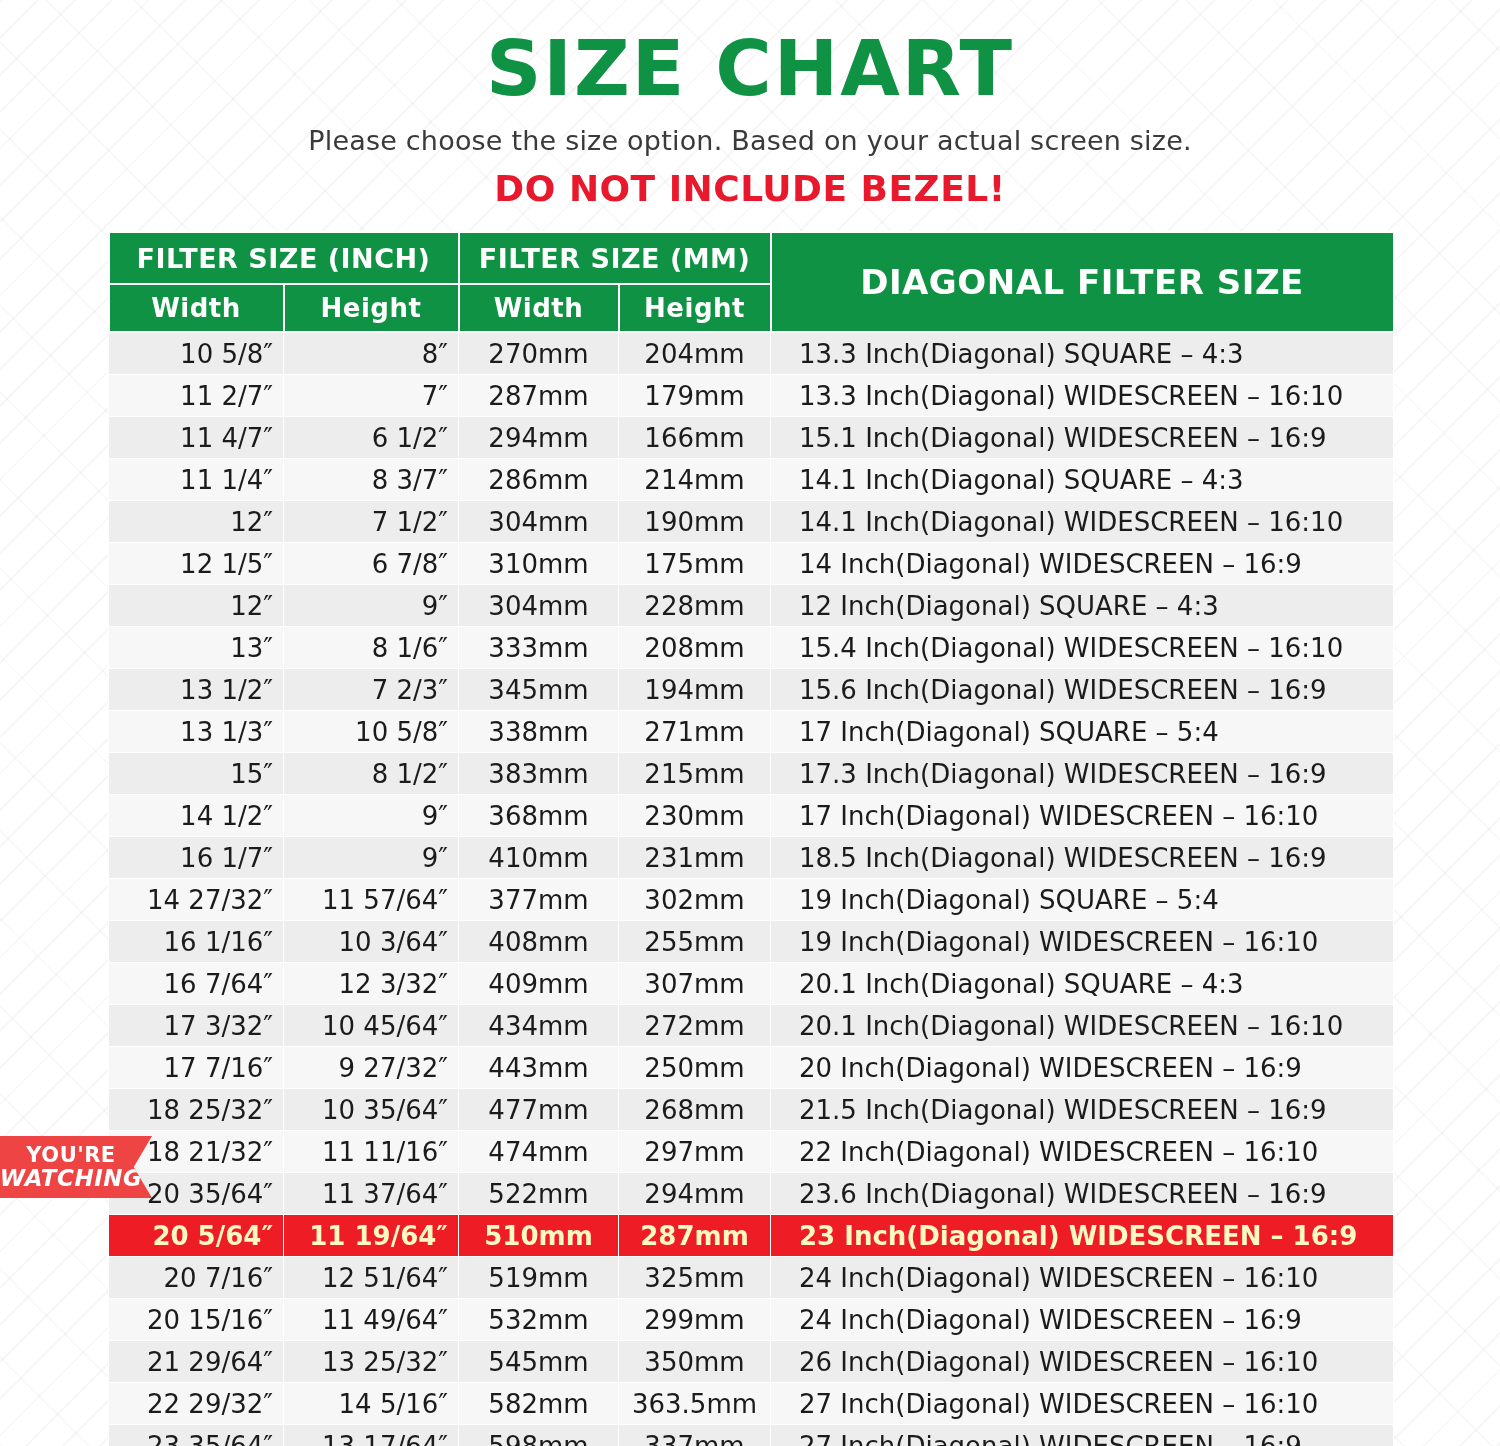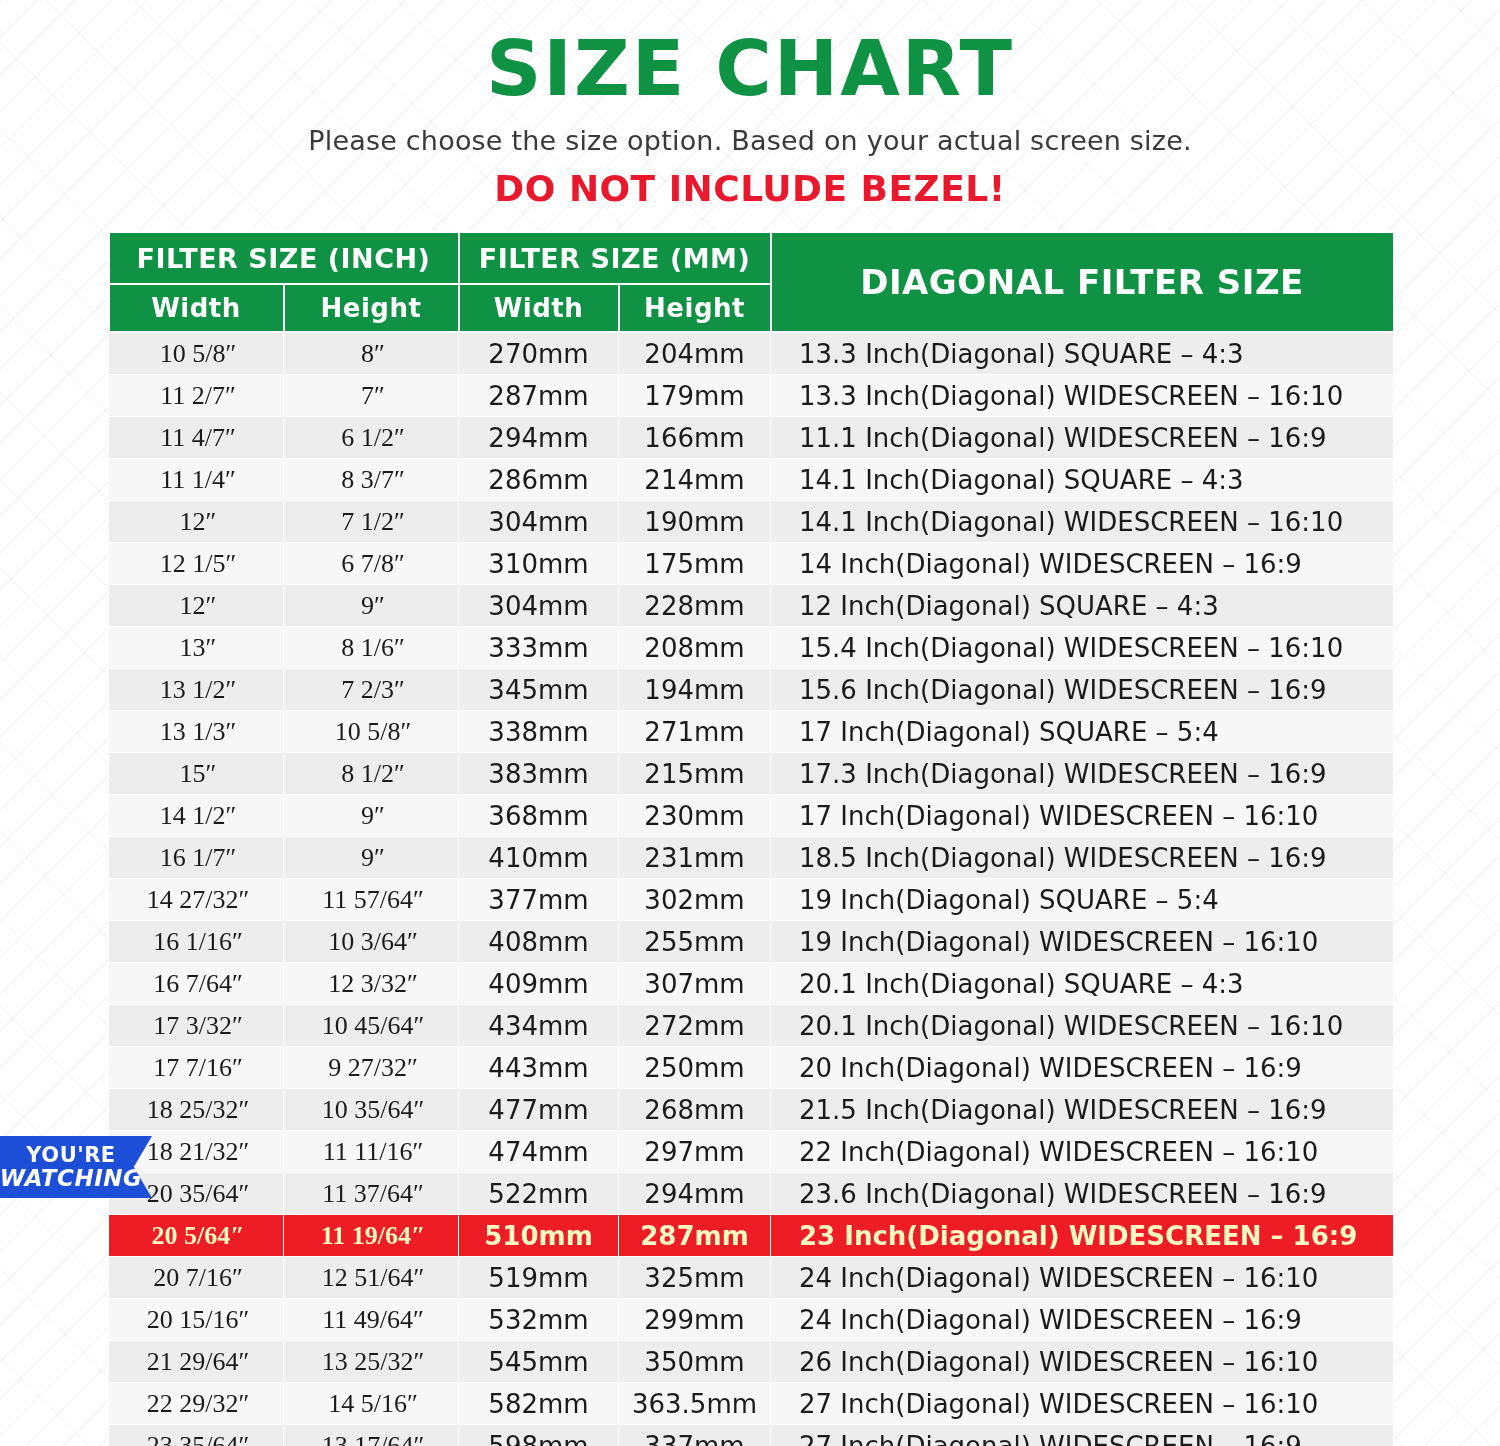--- a/index.html
+++ b/index.html
@@ -101,23 +101,22 @@
     color: #1b1b1b;
     height: 41px;
     padding: 0 10px;
     background: #ededed;
     white-space: nowrap;
   }
   tbody tr.alt td {
     background: #f7f7f7;
   }
   td.num {
-    text-align: center;
+    text-align: right;
     padding-left: 14px;
-    font-family: Liberation Serif, serif;
   }
   td.center {
     text-align: center;
   }
   td.diag {
     text-align: left;
     padding-left: 28px;
   }
 
   tbody tr.highlight td {
@@ -126,21 +125,21 @@
     font-weight: bold;
   }
 
   
   .ribbon {
     position: absolute;
     left: 0px;
     top: 1136px;
     width: 152px;
     height: 62px;
-    background: #1d4ed8;
+    background: #ef4444;
     color: #ffffff;
     z-index: 5;
     display: flex;
     flex-direction: column;
     justify-content: center;
     align-items: center;
     line-height: 1.05;
     clip-path: polygon(0 0, 100% 0, 88% 50%, 100% 100%, 0 100%);
     padding-right: 10px;
     box-sizing: border-box;
@@ -203,21 +202,21 @@
             <td class="num">7″</td>
             <td class="center">287mm</td>
             <td class="center">179mm</td>
             <td class="diag">13.3 Inch(Diagonal) WIDESCREEN – 16:10</td>
           </tr>
           <tr>
             <td class="num">11  4/7″</td>
             <td class="num">6  1/2″</td>
             <td class="center">294mm</td>
             <td class="center">166mm</td>
-            <td class="diag">11.1 Inch(Diagonal) WIDESCREEN – 16:9</td>
+            <td class="diag">15.1 Inch(Diagonal) WIDESCREEN – 16:9</td>
           </tr>
           <tr class="alt">
             <td class="num">11  1/4″</td>
             <td class="num">8  3/7″</td>
             <td class="center">286mm</td>
             <td class="center">214mm</td>
             <td class="diag">14.1 Inch(Diagonal) SQUARE – 4:3</td>
           </tr>
           <tr>
             <td class="num">12″</td>

